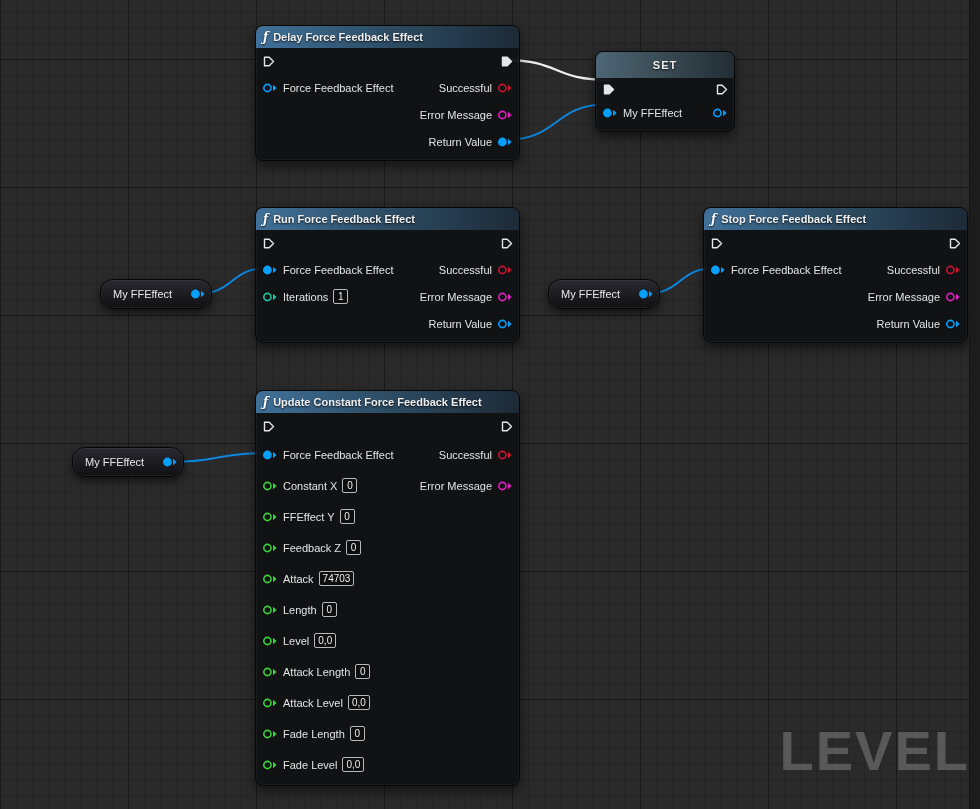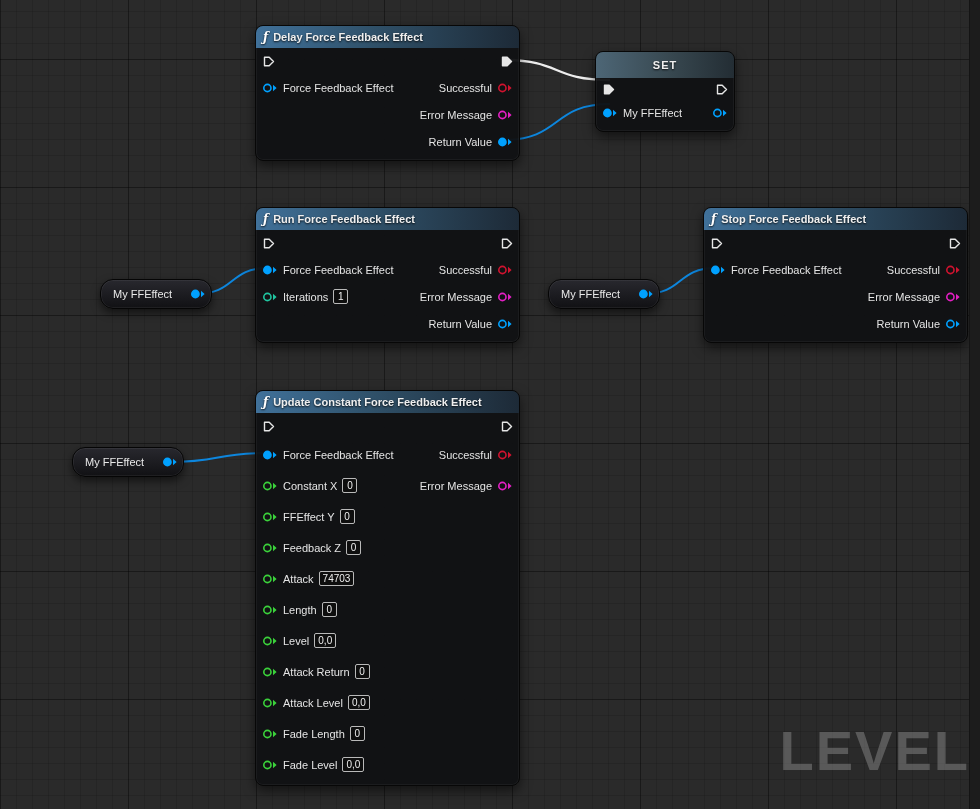--- a/index.html
+++ b/index.html
@@ -434,21 +434,21 @@
           <span class="cell"></span>
         </div>
         <div class="row" style="height:31px">
           <span class="cell">
             <span class="pin">
               <svg class="pin-svg" width="16" height="12" viewBox="0 0 16 12">
                 <circle cx="5.4" cy="6" r="3.6" stroke="#3bd23b" stroke-width="1.6" fill="none"></circle>
                 <path d="M11 2.7 L14.6 6 L11 9.3 Z" fill="#3bd23b"></path>
               </svg>
             </span>
-            <span class="pin-label">Attack Return</span>
+            <span class="pin-label">Attack Length</span>
             <span class="value-box">0</span>
           </span>
           <span class="cell"></span>
         </div>
         <div class="row" style="height:31px">
           <span class="cell">
             <span class="pin">
               <svg class="pin-svg" width="16" height="12" viewBox="0 0 16 12">
                 <circle cx="5.4" cy="6" r="3.6" stroke="#3bd23b" stroke-width="1.6" fill="none"></circle>
                 <path d="M11 2.7 L14.6 6 L11 9.3 Z" fill="#3bd23b"></path>

